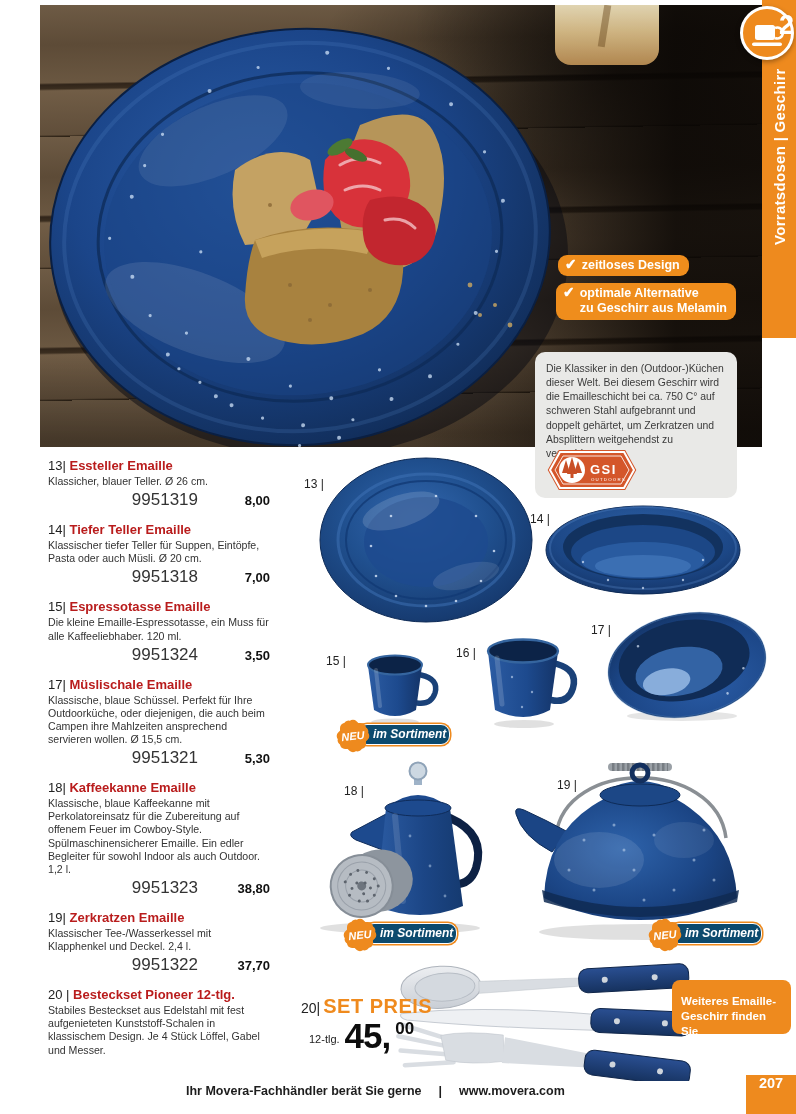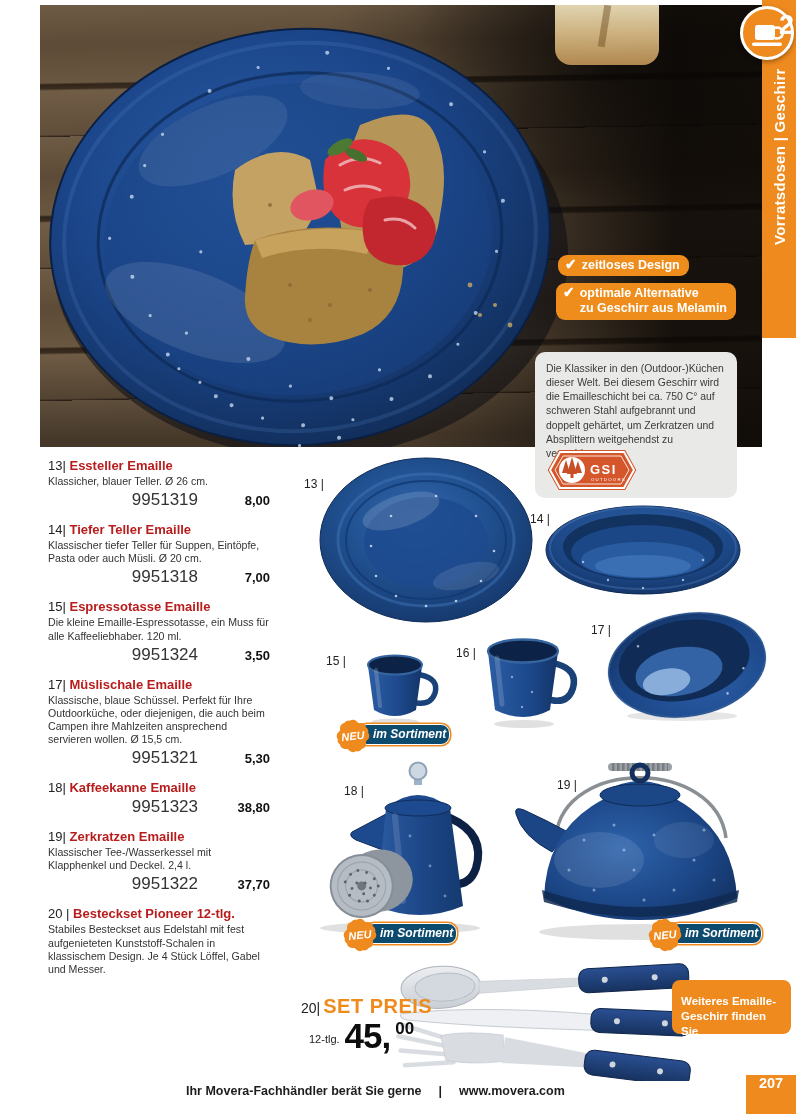--- a/index.html
+++ b/index.html
@@ -255,20 +255,21 @@
     <div class="product">
       <div class="p-title"><span>17|</span> <span class="p-name">Müslischale Emaille</span></div>
       <div class="p-desc">Klassische, blaue Schüssel. Perfekt für Ihre Outdoorküche, oder diejenigen, die auch beim Campen ihre Mahlzeiten ansprechend servieren wollen. Ø 15,5 cm.</div>
       <div class="p-row">
           <span class="p-sku">9951321</span>
           <span class="p-price">5,30</span>
         </div>
     </div>
     <div class="product">
       <div class="p-title"><span>18|</span> <span class="p-name">Kaffeekanne Emaille</span></div>
+      <div class="p-desc">Klassische, blaue Kaffeekanne mit Perkolatoreinsatz für die Zubereitung auf offenem Feuer im Cowboy-Style. Spülmaschinensicherer Emaille. Ein edler Begleiter für sowohl Indoor als auch Outdoor. 1,2 l.</div>
       <div class="p-row">
           <span class="p-sku">9951323</span>
           <span class="p-price">38,80</span>
         </div>
     </div>
     <div class="product">
       <div class="p-title"><span>19|</span> <span class="p-name">Zerkratzen Emaille</span></div>
       <div class="p-desc">Klassischer Tee-/Wasserkessel mit Klapphenkel und Deckel. 2,4 l.</div>
       <div class="p-row">
           <span class="p-sku">9951322</span>

